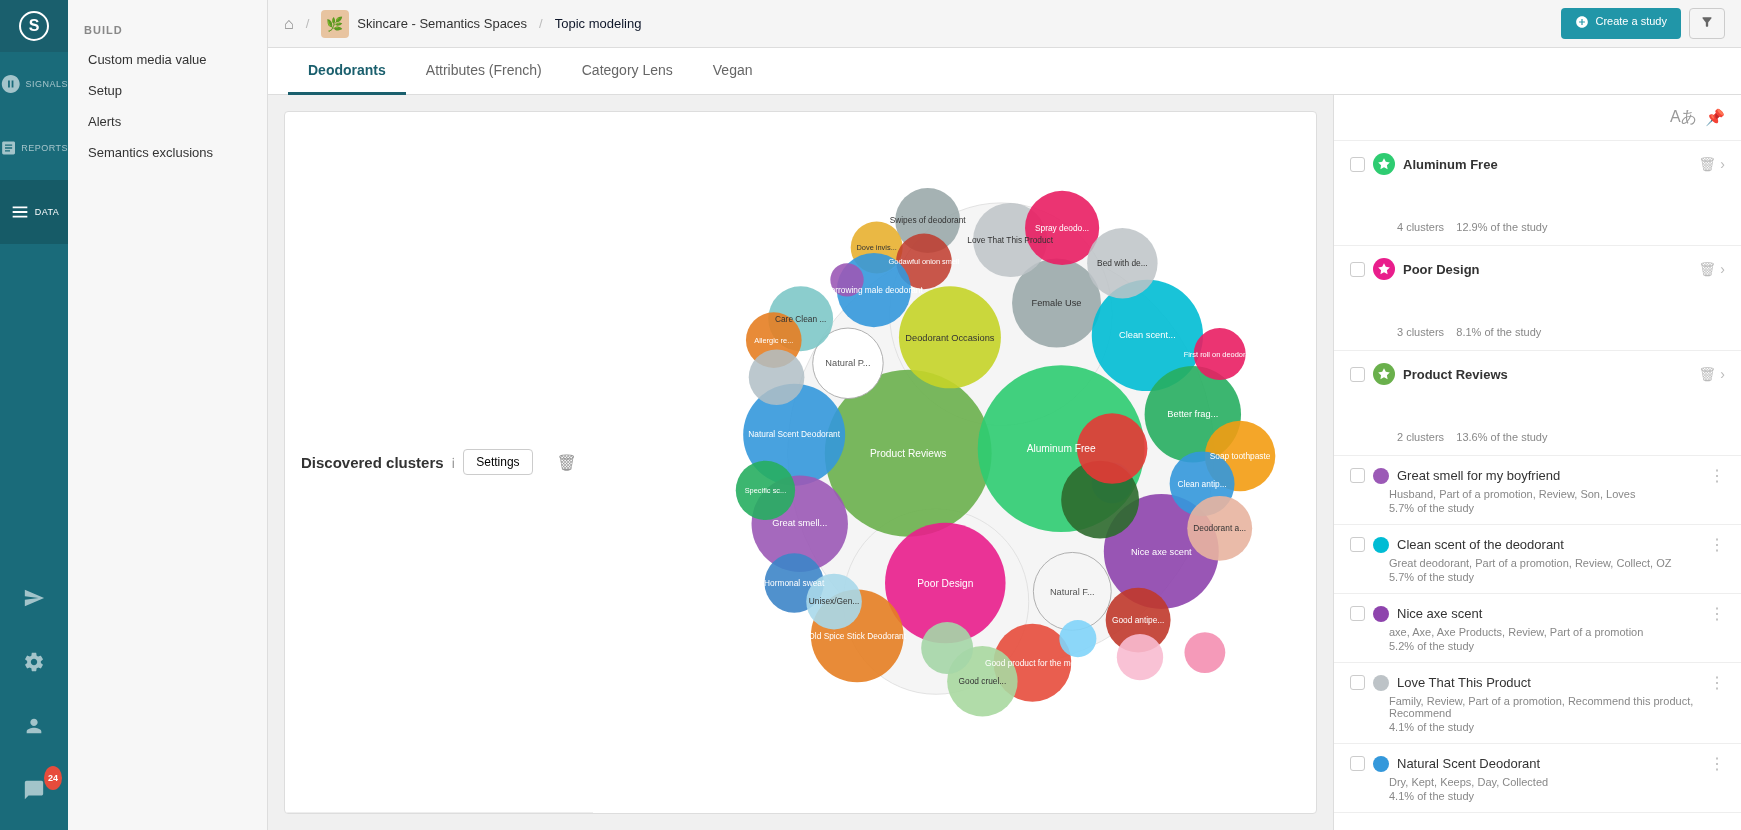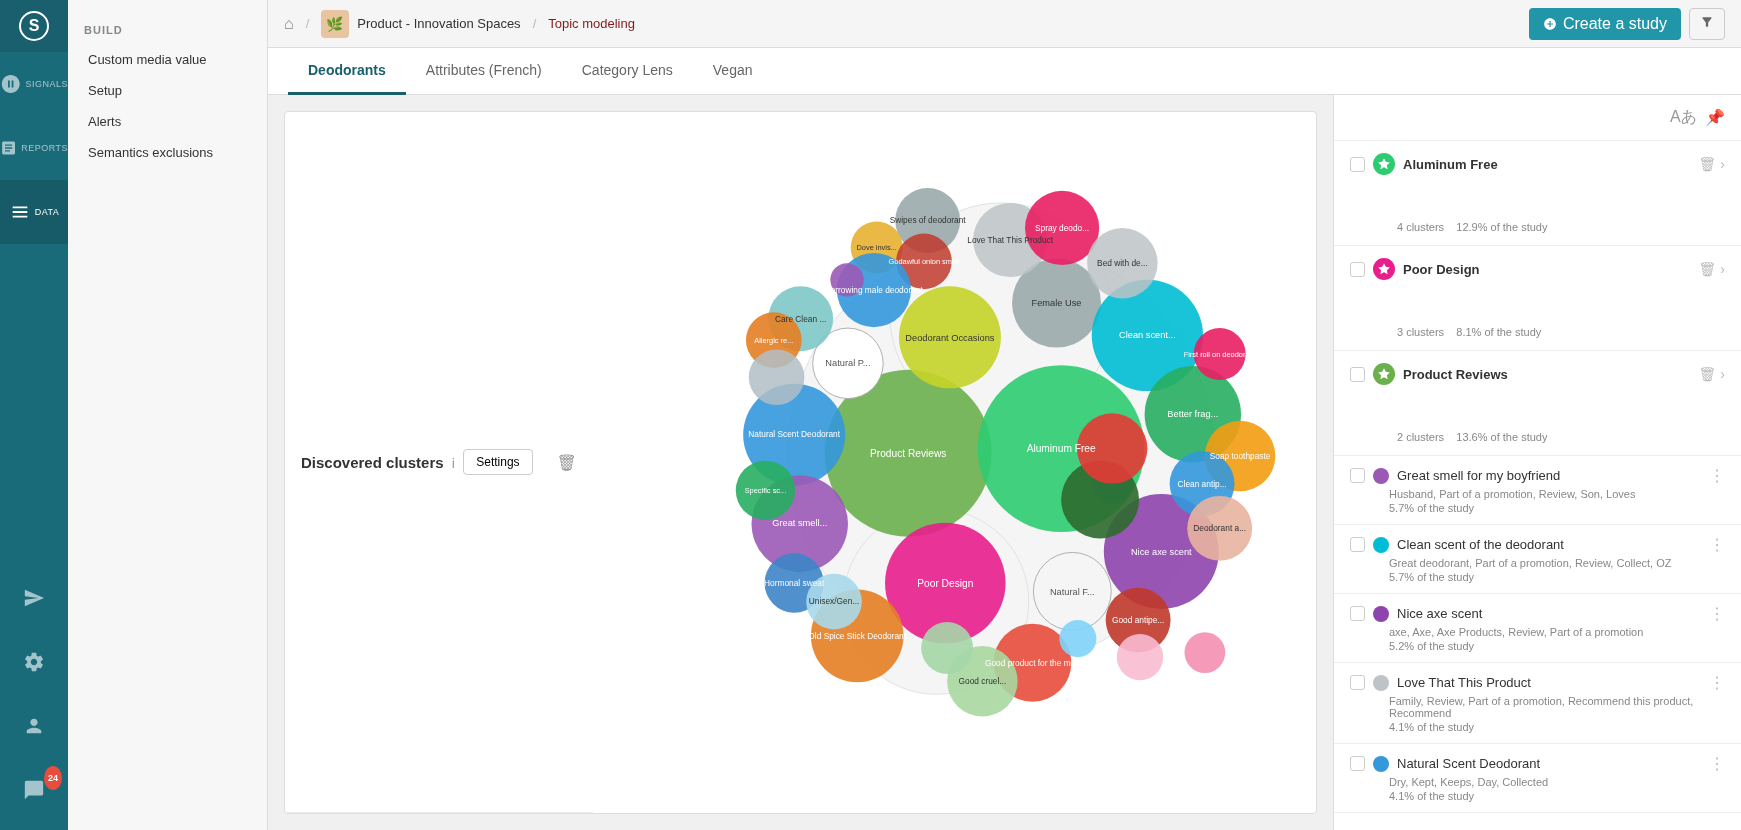--- a/index.html
+++ b/index.html
@@ -117,34 +117,34 @@
       display: flex; align-items: center; gap: 8px;
     }
     .topbar-brand-icon {
       width: 28px; height: 28px;
       background: #e8c4a0;
       border-radius: 4px;
       display: flex; align-items: center; justify-content: center;
       font-size: 14px;
     }
     .topbar-brand-name { font-size: 13px; color: #333; font-weight: 500; }
-    .topbar-page { font-size: 13px; color: #7f1d1d; text-align: center; }
+    .topbar-page { font-size: 13px; color: #0f172a; text-align: center; }
     .topbar-right {
       margin-left: auto;
       display: flex; gap: 8px;
     }
     .btn-create {
       background: #2196a8;
       color: white;
       border: none;
       padding: 7px 14px;
       border-radius: 4px;
       cursor: pointer;
-      font-size: 16px;
-      display: flex; align-items: center; gap: 6px;
+      font-size: 11px;
+      display: flex; gap: 6px;
     }
     .btn-filter {
       background: transparent;
       border: 1px solid #ccc;
       padding: 6px 10px;
       border-radius: 4px;
       cursor: pointer;
     }
 
     
@@ -386,21 +386,21 @@
   </div>
 </div>
 
 <div class="main">
 
   <div class="topbar">
     <span class="topbar-home">⌂</span>
     <span class="topbar-sep">/</span>
     <div class="topbar-brand">
       <div class="topbar-brand-icon">🌿</div>
-      <span class="topbar-brand-name">Product - Innovation Spaces</span>
+      <span class="topbar-brand-name">Skincare - Semantics Spaces</span>
     </div>
     <span class="topbar-sep">/</span>
     <span class="topbar-page">Topic modeling</span>
     <div class="topbar-right">
       <button class="btn-create">
         <svg width="14" height="14" viewBox="0 0 24 24" fill="white">
             <path d="M12 2C6.48 2 2 6.48 2 12s4.48 10 10 10 10-4.48 10-10S17.52 2 12 2zm5 11h-4v4h-2v-4H7v-2h4V7h2v4h4v2z"></path>
           </svg>
         <span>Create a study</span>
       </button>

